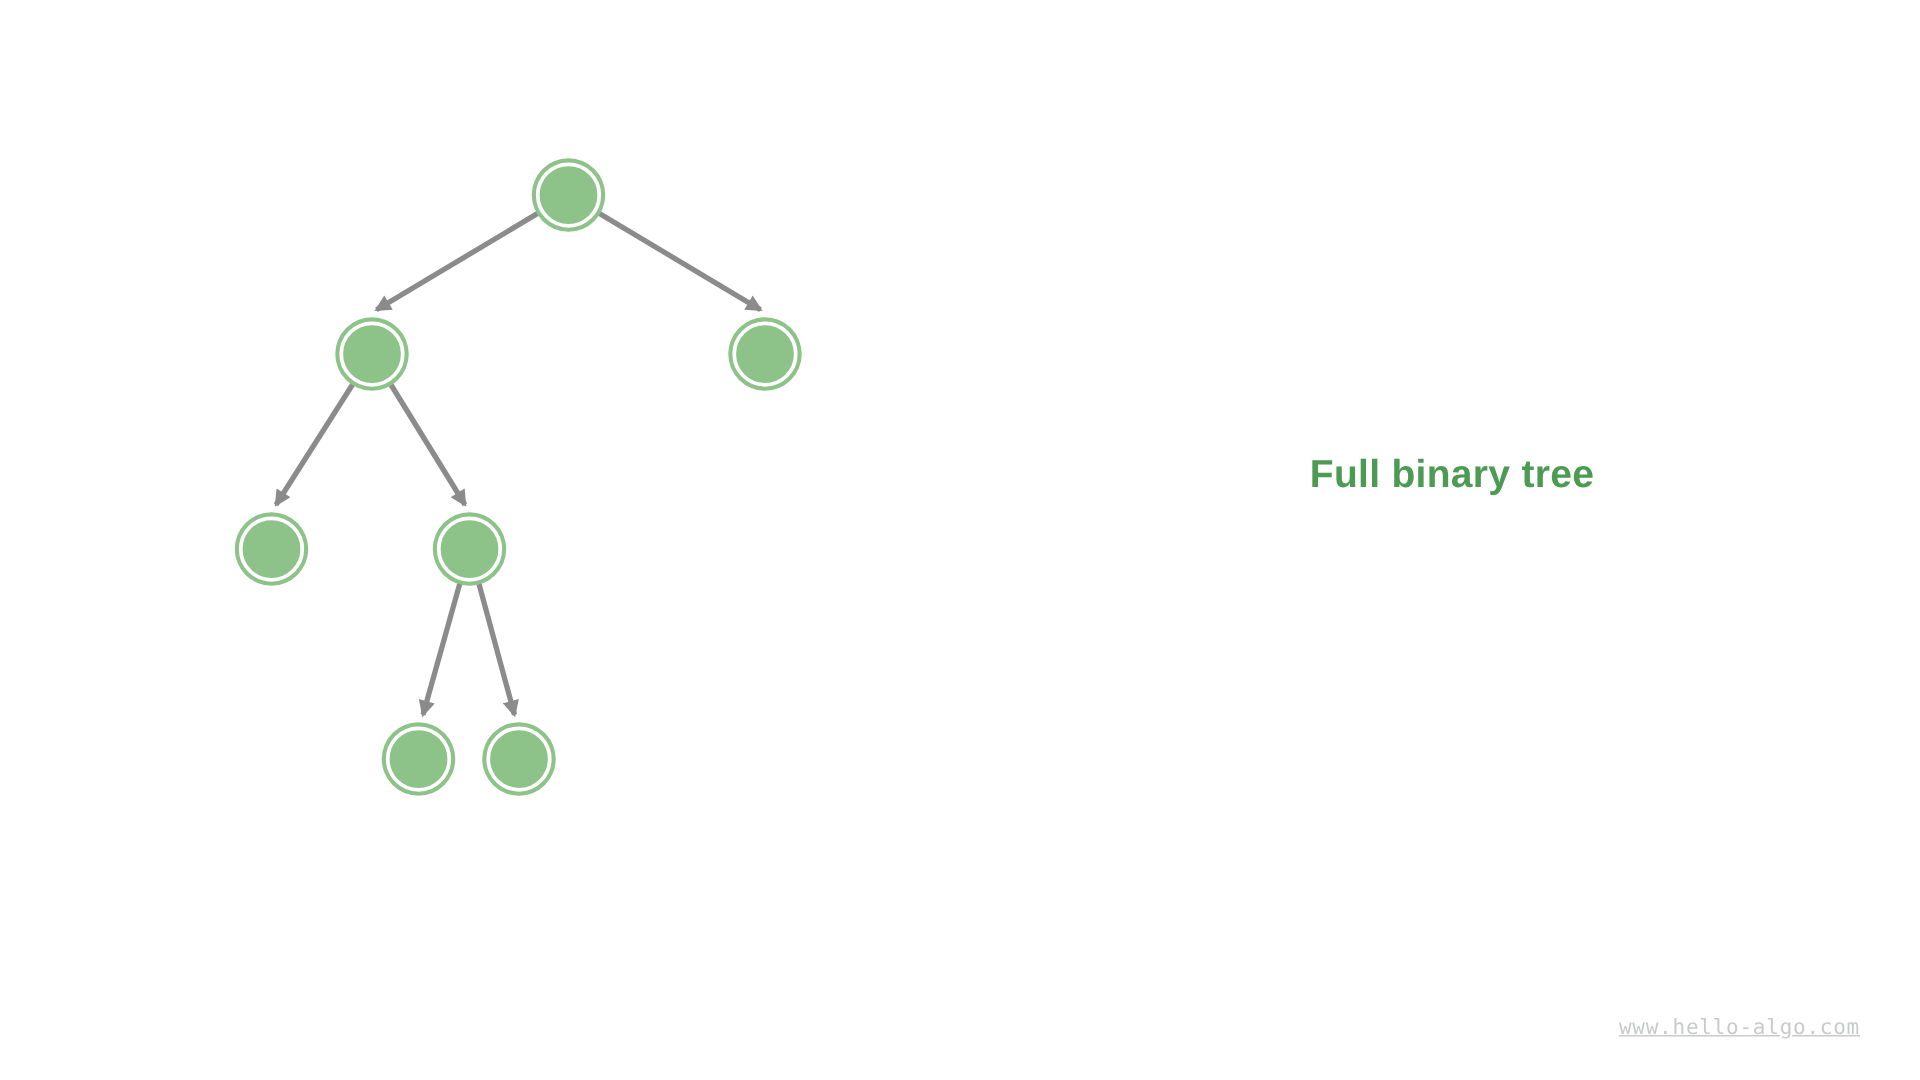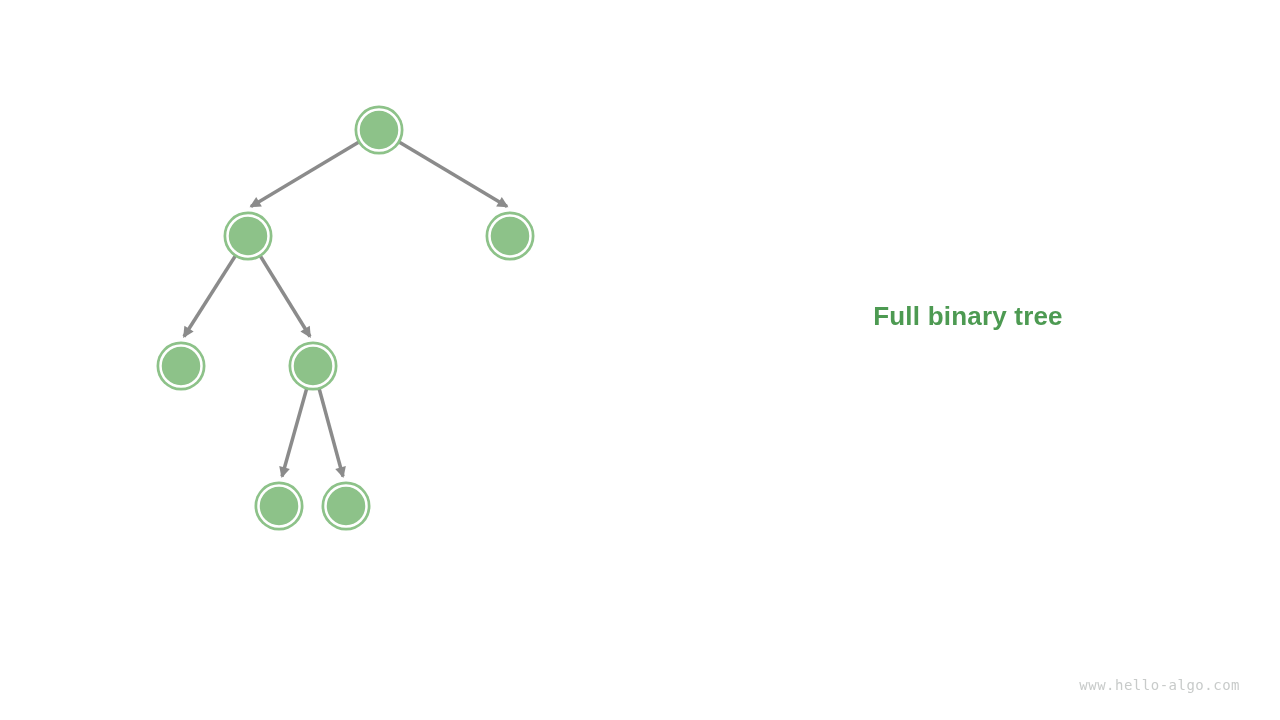--- a/index.html
+++ b/index.html
@@ -47,20 +47,21 @@
   }
   .caption-box .bold { font-weight: 700; }
   .watermark {
     position: absolute;
     right: 40px;
     top: 677px;
     font-family: "DejaVu Sans Mono", "Liberation Mono", monospace;
     font-size: 14px;
     letter-spacing: 0.5px;
     white-space: nowrap;
+    text-decoration: underline;
   }
 </style>
 </head>
 <body>
 
 <div class="canvas">
 
   <svg id="tree-svg" viewBox="0 0 1280 720">
       <defs>
         <marker id="arrowhead" viewBox="0 0 10 10" refX="8.5" refY="5" markerWidth="13" markerHeight="11" orient="auto" markerUnits="userSpaceOnUse">

